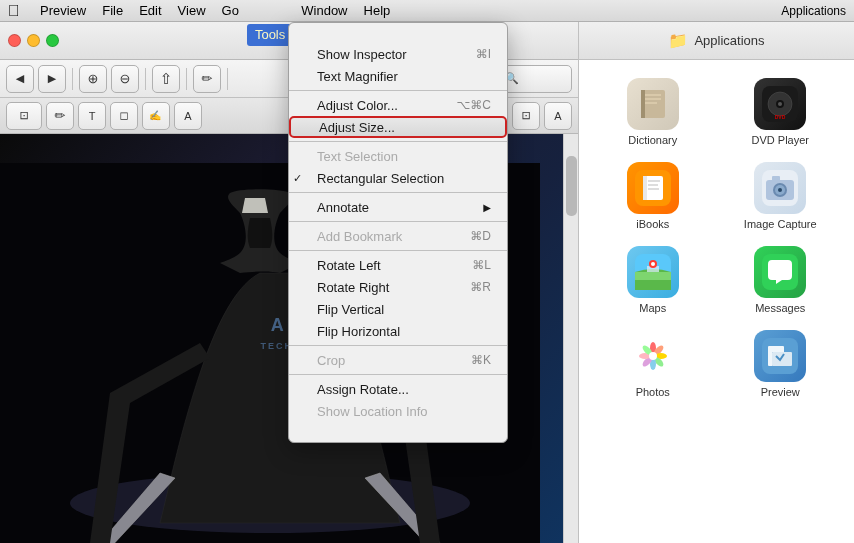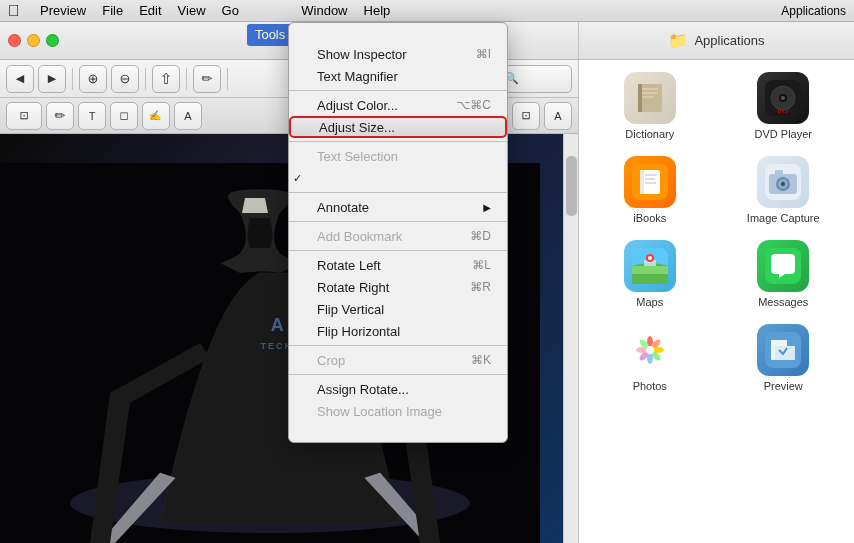--- a/index.html
+++ b/index.html
@@ -265,21 +265,21 @@
       align-items: center;
       justify-content: center;
       font-size: 13px;
       font-weight: 500;
       color: #333;
     }
     .apps-grid {
       display: grid;
       grid-template-columns: repeat(2, 1fr);
       gap: 0;
-      padding: 4px;
+      padding: 10px;
       overflow: hidden;
     }
     .app-item {
       display: flex;
       flex-direction: column;
       align-items: center;
       padding: 8px;
       cursor: pointer;
       border-radius: 6px;
     }
@@ -346,20 +346,21 @@
     <span class="menu-shortcut"></span>
   </div>
   <div class="menu-separator"></div>
 
   <div class="menu-item disabled">
     <span class="menu-item-label">Text Selection</span>
   </div>
 
   <div class="menu-item" style="position:relative;">
     <span class="menu-check">✓</span>
+    <span class="menu-item-label">Rectangular Selection</span>
   </div>
   <div class="menu-separator"></div>
 
   <div class="menu-item">
     <span class="menu-item-label">Annotate</span>
     <span class="menu-arrow">▶</span>
   </div>
   <div class="menu-separator"></div>
 
   <div class="menu-item disabled">
@@ -391,21 +392,21 @@
     <span class="menu-item-label">Crop</span>
     <span class="menu-shortcut">⌘K</span>
   </div>
   <div class="menu-separator"></div>
 
   <div class="menu-item">
     <span class="menu-item-label">Assign Rotate...</span>
   </div>
 
   <div class="menu-item disabled">
-    <span class="menu-item-label">Show Location Image</span>
+    <span class="menu-item-label">Show Location Info</span>
   </div>
 </div>
 
 <div class="main-layout">
 
   <div class="preview-window">
 
     <div class="window-title-bar">
       <div class="window-controls">
         <div class="window-btn btn-close"></div>

